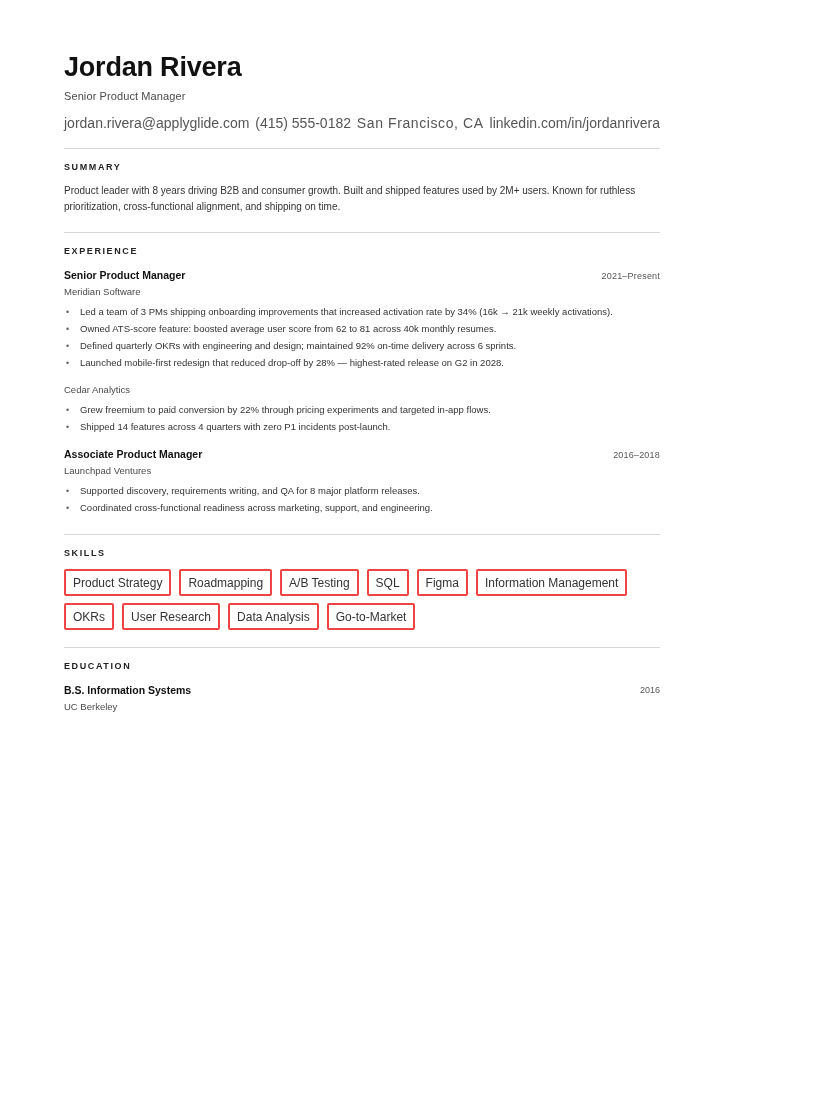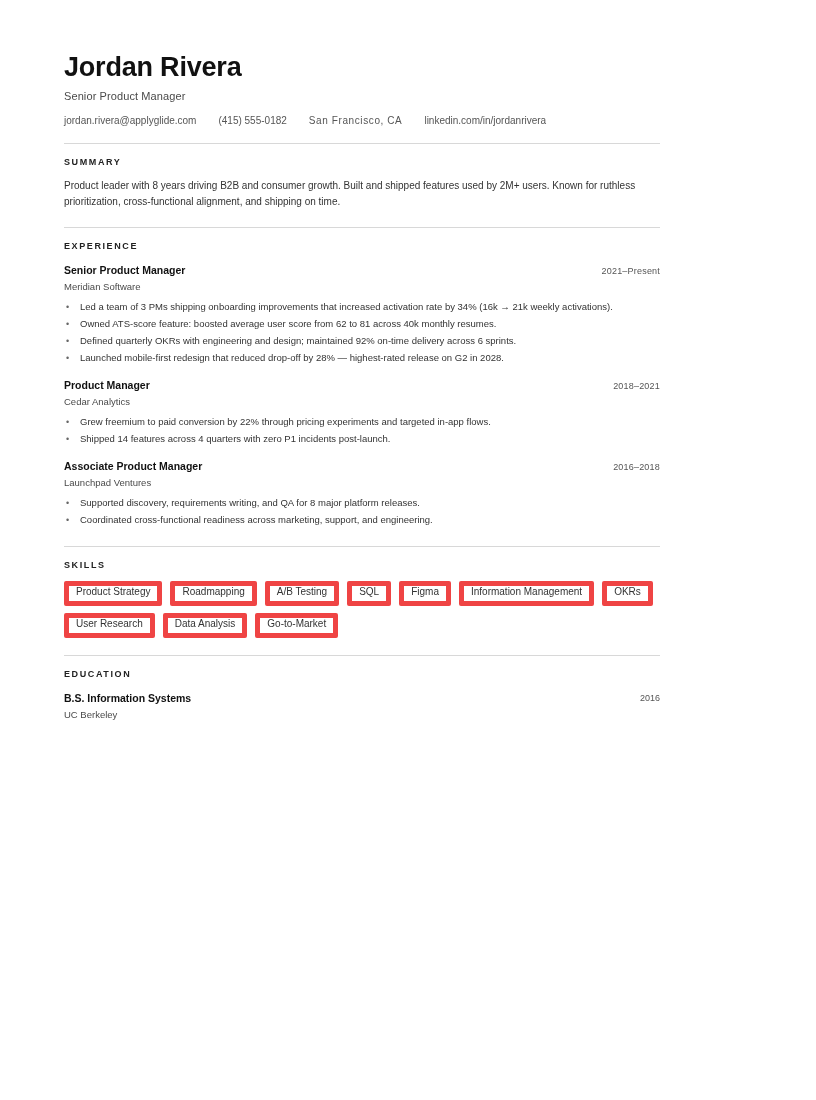--- a/index.html
+++ b/index.html
@@ -31,21 +31,21 @@
     line-height: 1.15;
   }
   .title {
     font-size: 11px;
     color: #4a4a4a;
     margin-top: 7px;
     letter-spacing: 0.1px;
   }
   .contact {
     margin-top: 13px;
-    font-size: 10px;
+    font-size: 14px;
     color: #555555;
     display: flex;
     align-items: baseline;
   }
   .contact .item {
     white-space: nowrap;
   }
   .contact .sep {
     display: inline-block;
     width: 22px;
@@ -123,24 +123,24 @@
   }
   
   .skills {
     margin-top: 11px;
     display: flex;
     flex-wrap: wrap;
     gap: 7px 8px;
     max-width: 680px;
   }
   .chip {
-    border: 5px solid #ef4444;
+    border: 2px solid #ef4444;
     border-radius: 2px;
-    padding: 0 7px 4px 7px;
-    font-size: 10px;
+    padding: 6px 7px 4px 7px;
+    font-size: 12px;
     color: #333333;
     background: #ffffff;
     line-height: 1.1;
     white-space: nowrap;
   }
   
   .edu-head {
     display: flex;
     justify-content: space-between;
     align-items: center;
@@ -200,24 +200,20 @@
       <div class="exp-company">Meridian Software</div>
       <ul class="bullets">
         <li>Led a team of 3 PMs shipping onboarding improvements that increased activation rate by 34% (16k → 21k weekly activations).</li>
         <li>Owned ATS-score feature: boosted average user score from 62 to 81 across 40k monthly resumes.</li>
         <li>Defined quarterly OKRs with engineering and design; maintained 92% on-time delivery across 6 sprints.</li>
         <li>Launched mobile-first redesign that reduced drop-off by 28% — highest-rated release on G2 in 2028.</li>
       </ul>
     </div>
 
     <div class="exp-block">
-      <div class="exp-head">
-        <span class="exp-role">Product Manager</span>
-        <span class="exp-dates">2018–2021</span>
-      </div>
       <div class="exp-company">Cedar Analytics</div>
       <ul class="bullets">
         <li>Grew freemium to paid conversion by 22% through pricing experiments and targeted in-app flows.</li>
         <li>Shipped 14 features across 4 quarters with zero P1 incidents post-launch.</li>
       </ul>
     </div>
 
     <div class="exp-block">
       <div class="exp-head">
         <span class="exp-role">Associate Product Manager</span>

